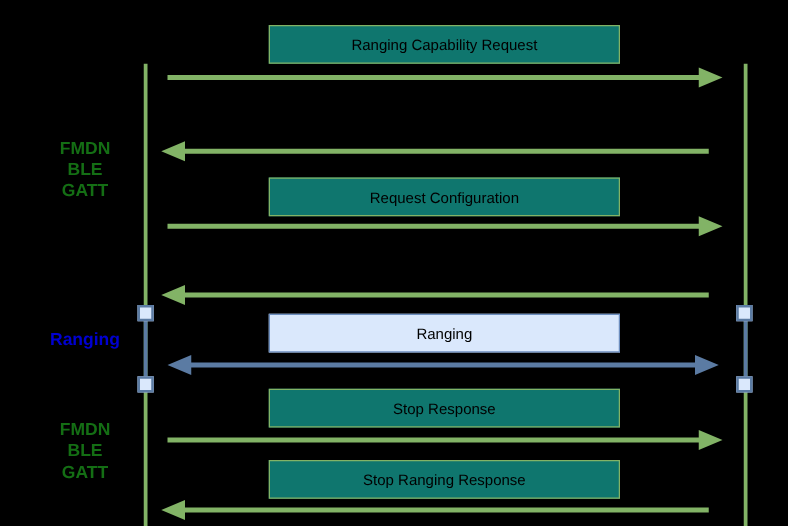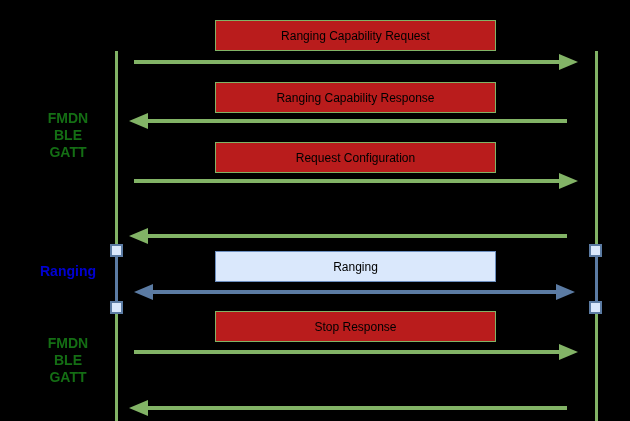--- a/index.html
+++ b/index.html
@@ -18,21 +18,21 @@
   .endpoint{position:absolute;width:13px;height:13px;box-sizing:border-box;
             background:#dae8fc;border:2px solid #5b7ba3;}
   .endpoint.l{left:110px;}
   .endpoint.r{left:589px;}
   .endpoint.top{top:244px;}
   .endpoint.bot{top:301px;}
 
   
   .msg-box{position:absolute;left:215px;width:281px;height:31px;box-sizing:border-box;
            display:flex;align-items:center;justify-content:center;border:1px solid;}
-  .msg-box.green{background:#b91c1c;border-color:#82b366;}
+  .msg-box.green{background:#0f766e;border-color:#82b366;}
   .msg-box.blue{background:#dae8fc;border-color:#6c8ebf;}
   .msg-label{font-size:12px;color:#000;white-space:nowrap;}
 
   
   .arrow{position:absolute;height:16px;}
   .arrow.dir-right{left:134px;width:444px;}
   .arrow.dir-left{left:129px;width:438px;}
   .arrow.dir-both{left:134px;width:441px;}
   .shaft{position:absolute;top:6px;height:4px;left:0;right:0;background:var(--c);}
   .dir-right .shaft{right:13px;}
@@ -74,23 +74,20 @@
   </div>
 
   <div class="msg-box green" style="top:20px">
     <span class="msg-label">Ranging Capability Request</span>
   </div>
   <div class="arrow dir-right green-arrow" style="top:54px">
     <span class="shaft"></span>
     <span class="head hr"></span>
   </div>
 
-  <div class="msg-box green" style="top:82px">
-    <span class="msg-label">Ranging Capability Response</span>
-  </div>
   <div class="arrow dir-left green-arrow" style="top:113px">
     <span class="shaft"></span>
     <span class="head hl"></span>
   </div>
 
   <div class="msg-box green" style="top:142px">
     <span class="msg-label">Request Configuration</span>
   </div>
   <div class="arrow dir-right green-arrow" style="top:173px">
     <span class="shaft"></span>
@@ -119,18 +116,21 @@
   </div>
 
   <div class="msg-box green" style="top:311px">
     <span class="msg-label">Stop Response</span>
   </div>
   <div class="arrow dir-right green-arrow" style="top:344px">
     <span class="shaft"></span>
     <span class="head hr"></span>
   </div>
 
+  <div class="msg-box green" style="top:368px">
+    <span class="msg-label">Stop Ranging Response</span>
+  </div>
   <div class="arrow dir-left green-arrow" style="top:400px">
     <span class="shaft"></span>
     <span class="head hl"></span>
   </div>
 
 </div>
 
 </body></html>

